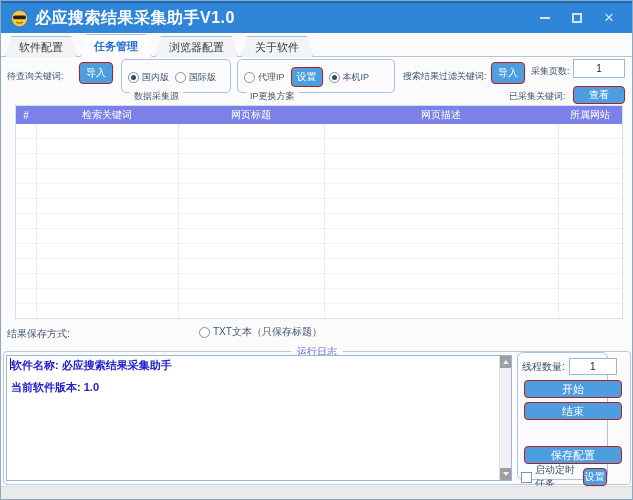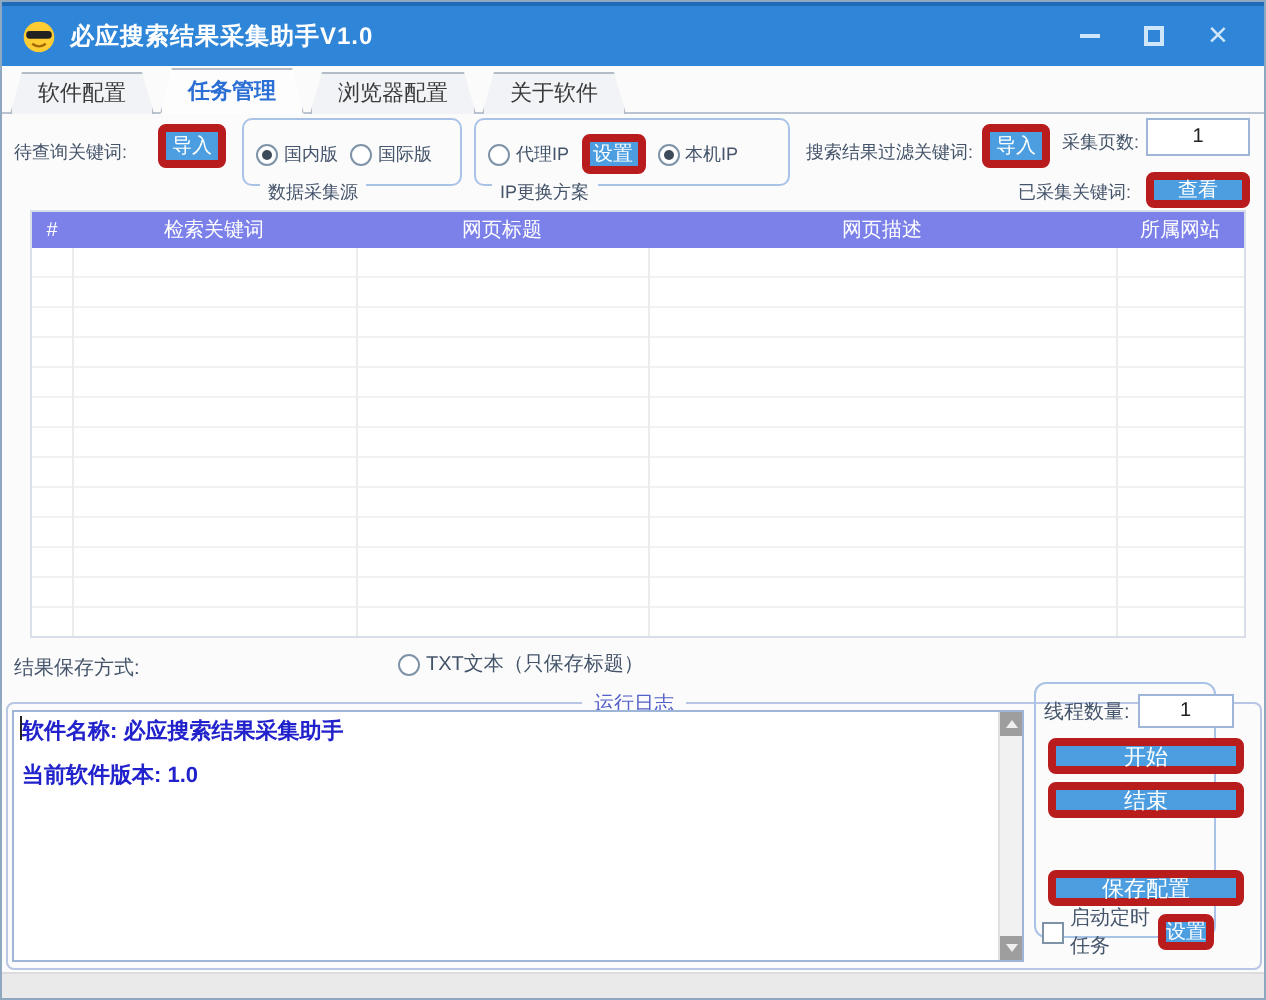--- a/index.html
+++ b/index.html
@@ -9,21 +9,21 @@
     position:relative; width:633px; height:500px; background:#fbfbfb;
     border:1px solid #8ea8c0; overflow:hidden;
   }
   
   .titlebar{
     position:absolute; left:0; top:0; width:100%; height:32px;
     background:#2f86d8; border-top:2px solid #1e6cb8;
     display:flex; align-items:center; padding:0 10px; color:#fff;
   }
   .app-icon{ width:17px; height:17px; margin-right:7px; flex:0 0 auto; }
-  .title-text{ font-size:12px; font-weight:bold; letter-spacing:.5px; }
+  .title-text{ font-size:16px; font-weight:bold; letter-spacing:.5px; }
   .win-controls{ margin-left:auto; display:flex; align-items:center; gap:6px; }
   .win-btn{
     width:26px; height:22px; display:flex; align-items:center; justify-content:center;
     color:#cfe6fa; font-size:14px; cursor:default;
   }
   .win-btn .bar{ width:10px; height:2px; background:#cfe6fa; }
   .win-btn .box{ width:10px; height:10px; border:2px solid #cfe6fa; }
   .win-btn.close{ font-size:17px; }
   
   .tabbar{
@@ -37,21 +37,21 @@
     clip-path:polygon(6px 0, calc(100% - 6px) 0, 100% 100%, 0 100%);
   }
   .tab.active{
     background:#fdfdfd; color:#2b6fd4; font-weight:bold; height:23px; line-height:22px;
     border-bottom:1px solid #fdfdfd; z-index:2;
   }
   
   .toolbar{ position:absolute; left:0; top:56px; width:100%; height:48px; font-size:9px; }
   .lbl{ position:absolute; color:#44546a; white-space:nowrap; }
   .btn{
-    background:#4c9ee0; color:#fff; border:4px solid #b91c1c; border-radius:4px;
+    background:#4c9ee0; color:#fff; border:1px solid #b91c1c; border-radius:4px;
     font-size:10px; display:flex; align-items:center; justify-content:center;
     font-family:inherit; cursor:default; white-space:nowrap;
   }
   .groupbox{
     position:absolute; border:1px solid #a9c3e6; border-radius:5px; background:transparent;
   }
   .groupbox > .gb-title{
     position:absolute; top:-6px; left:8px; background:#fbfbfb; padding:0 4px;
     font-size:9px; color:#44546a; white-space:nowrap;margin-top:36px;
   }
@@ -109,21 +109,21 @@
   }
   .sb-btn{
     position:absolute; left:0; width:12px; height:12px; background:#9e9e9e;
     display:flex; align-items:center; justify-content:center;
   }
   .sb-btn.up{ top:0; } .sb-btn.down{ bottom:0; }
   .tri-up{ width:0; height:0; border-left:3px solid transparent; border-right:3px solid transparent; border-bottom:4px solid #efefef; }
   .tri-down{ width:0; height:0; border-left:3px solid transparent; border-right:3px solid transparent; border-top:4px solid #efefef; }
   
   .panel{
-    position:absolute; left:516px; top:340px; width:91px; height:128px;
+    position:absolute; left:516px; top:351px; width:91px; height:128px;
     border:1px solid #a9c3e6; border-radius:6px; font-size:10px;padding-left:11px;
   }
   .threads-row{ position:absolute; left:4px; top:5px; display:flex; align-items:center; gap:4px; }
   .panel .btn.big{ position:absolute; left:6px; width:98px; height:18px; font-size:11px; }
   .timer-row{ position:absolute; left:3px; top:110px; display:flex; align-items:center; gap:3px; color:#44546a; }
   .bottom-strip{
     position:absolute; left:0; bottom:0; width:100%; height:13px; background:#eaeaea;
     border-top:1px solid #dcdcdc;
   }
 </style>

